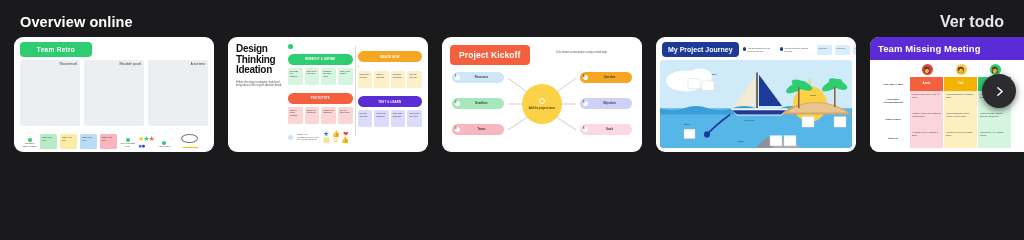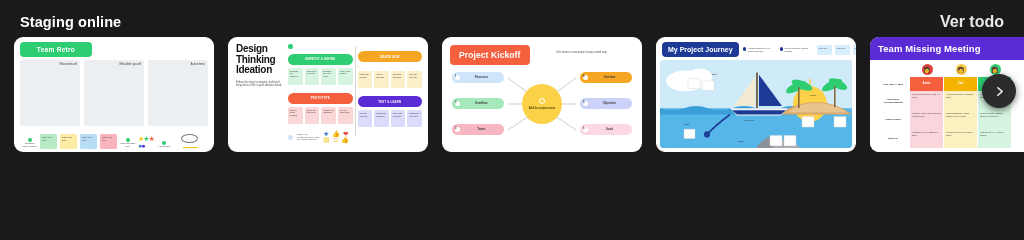--- a/index.html
+++ b/index.html
@@ -119,21 +119,21 @@
     background: #2c2c2e; color: #fff;
     display: flex; align-items: center; justify-content: center;
     cursor: pointer; box-shadow: 0 2px 7px rgba(0,0,0,.55);
     border: none;
   }
 </style>
 </head>
 <body>
 
 <div class="section-header">
-  <div class="section-title">Staging online</div>
+  <div class="section-title">Overview online</div>
   <a href="#" class="see-all">Ver todo</a>
 </div>
 
 <div class="carousel">
   <div class="strip">
 
     <div class="card">
       <div class="retro">
         <div class="retro-pill">Team Retro</div>
         <div class="retro-cols">

